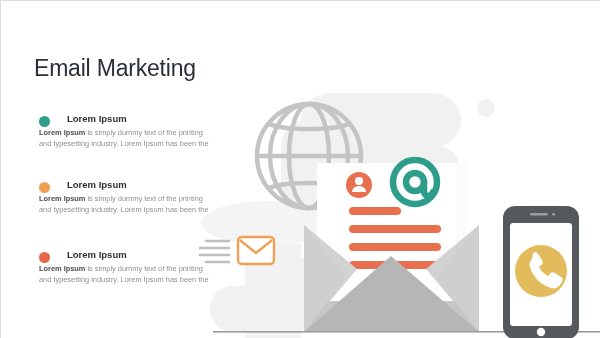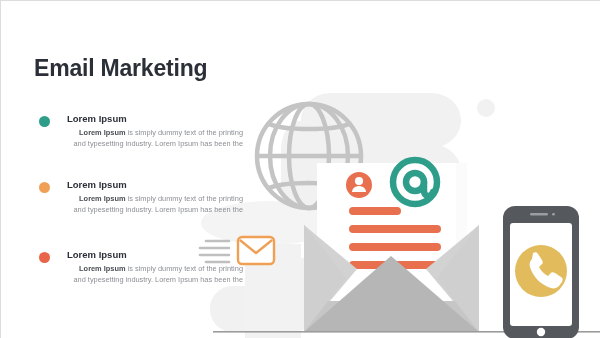--- a/index.html
+++ b/index.html
@@ -26,21 +26,21 @@
     width: 600px; height: 338px;
     pointer-events: none;
   }
 
   
   #title {
     position: absolute;
     left: 33px;
     top: 54px;
     font-size: 23px;
-    font-weight: bold;
+    font-weight: normal;
     color: #2b2f38;
     letter-spacing: -0.2px;
     white-space: nowrap;
   }
 
   
   .block {
     position: absolute;
     left: 38px;
     width: 205px;
@@ -54,27 +54,25 @@
     border-radius: 50%;
   }
   .block-head {
     margin-left: 28px;
     font-size: 9.5px;
     font-weight: bold;
     color: #2b2f38;
     line-height: 12px;
   }
   .block-body {
-    margin-left: 28px;
     margin-top: 3px;
     font-size: 7.4px;
     line-height: 10.5px;
     color: #8c8f94;
     width: 176px;
-    text-align: right;
   }
   .block-body b {
     color: #4a4d53;
     font-weight: bold;
   }
 
   
   #illustration {
     position: absolute;
     left: 0; top: 0;

